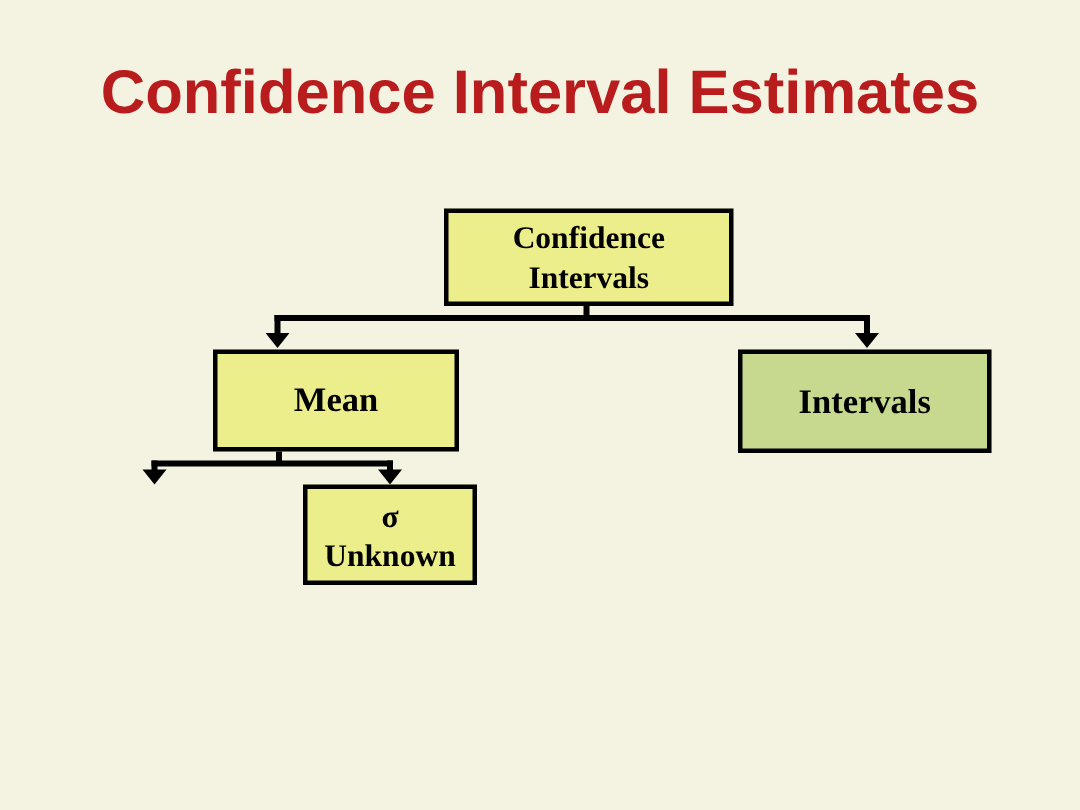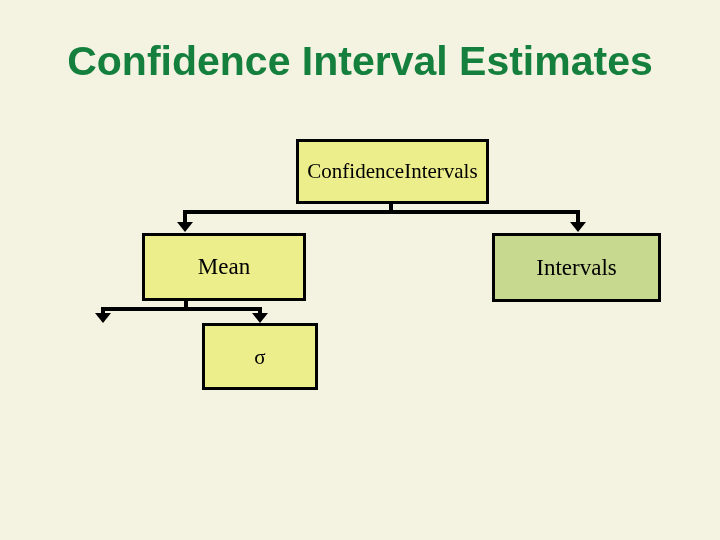--- a/index.html
+++ b/index.html
@@ -14,32 +14,32 @@
   .title {
     position: absolute;
     left: 0; right: 0;
     top: 38px;
     margin: 0;
     text-align: center;
     font-family: "Liberation Sans", sans-serif;
     font-weight: bold;
     font-size: 41px;
     line-height: 47px;
-    color: #15803d;
+    color: #b91c1c;
   }
   .node {
     position: absolute;
     box-sizing: border-box;
     border: 3px solid #000;
     display: flex;
-    flex-direction: row;
+    flex-direction: column;
     align-items: center;
     justify-content: center;
     font-family: "Liberation Serif", serif;
-    font-weight: normal;
+    font-weight: bold;
     color: #000;
     text-align: center;
   }
   .node-root       { left:296px; top:139px; width:193px; height:65px; background:#eced8b; font-size:21px; line-height:27px; }
   .node-mean       { left:103px; top:233px; width:164px; height:68px; background:#eced8b; font-size:23px;margin-left:39px; }
   .node-proportion { left:492px; top:233px; width:169px; height:69px; background:#c6d98e; font-size:23px; }
   .node-sigma-known   { left:52px;  top:323px; width:115px; height:67px; background:#eced8b; font-size:21px; }
   .node-sigma-unknown { left:202px; top:323px; width:116px; height:67px; background:#eced8b; font-size:21px; line-height:26px; }
 
   .line { position: absolute; background: #000; }
@@ -94,15 +94,16 @@
     <span>Mean</span>
   </div>
 
   <div class="node node-proportion">
     <span>Intervals</span>
   </div>
 
 
   <div class="node node-sigma-unknown">
     <span>σ</span>
+    <span>Unknown</span>
   </div>
 
 </div>
 
 </body></html>

